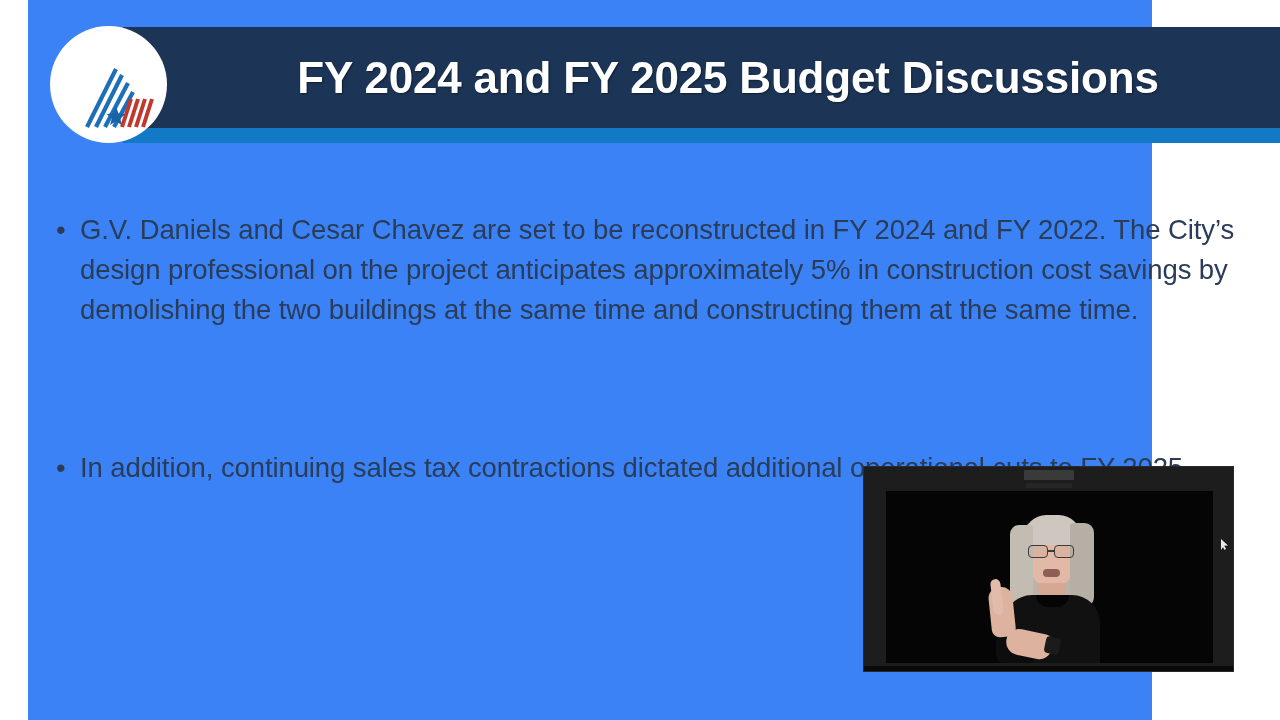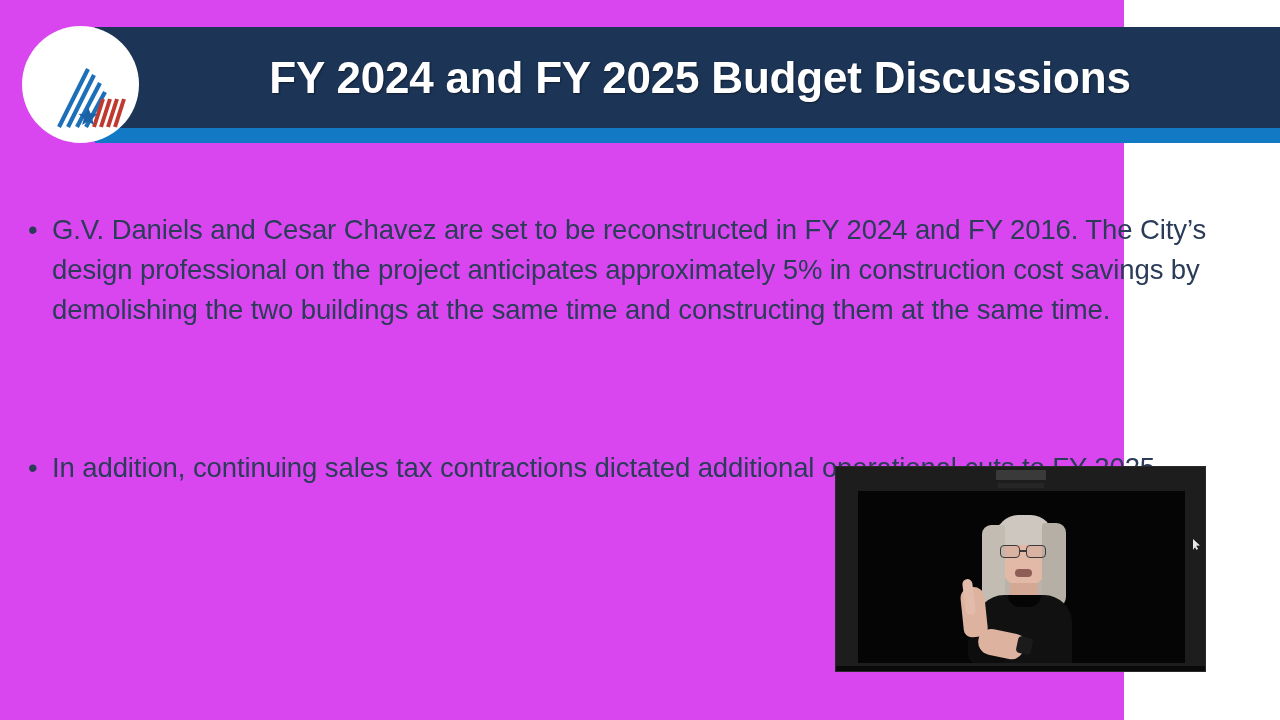--- a/index.html
+++ b/index.html
@@ -5,21 +5,22 @@
   * { margin:0; padding:0; box-sizing:border-box; }
   html, body {
     width:1280px; height:720px;
     background:#ffffff;
     font-family:"Liberation Sans", sans-serif;
     overflow:hidden;
   }
   .slide {
     position:relative;
     width:1124px; height:720px;
-    background:#d946ef;
+    background:#3b82f6;
+    margin-left:28px;
   }
 
   
   .header-band {
     position:absolute;
     left:95px; top:27px;
     width:1185px; height:101px;
     background:#1c3557;
   }
   .header-underline {
@@ -279,21 +280,21 @@
         <line x1="77" y1="32" x2="68" y2="60"></line>
       </g>
       <polygon points="41,40 43.6,46.4 50.4,46.9 45.2,51.4 46.9,58 41,54.3 35.1,58 36.8,51.4 31.6,46.9 38.4,46.4" fill="#1a62a8"></polygon>
     </svg>
   </div>
 
   <div class="body-area">
 
     <div class="bullet-row bullet-1">
       <span class="bullet-dot">•</span>
-      <span class="bullet-text">G.V. Daniels and Cesar Chavez are set to be reconstructed in FY 2024 and FY 2016. The City’s design professional on the project anticipates approximately 5% in construction cost savings by demolishing the two buildings at the same time and constructing them at the same time.</span>
+      <span class="bullet-text">G.V. Daniels and Cesar Chavez are set to be reconstructed in FY 2024 and FY 2022. The City’s design professional on the project anticipates approximately 5% in construction cost savings by demolishing the two buildings at the same time and constructing them at the same time.</span>
     </div>
 
     <div class="bullet-row bullet-2">
       <span class="bullet-dot">•</span>
       <span class="bullet-text">In addition, continuing sales tax contractions dictated additional operational cuts to FY 2025.</span>
     </div>
 
   </div>
 
   <div class="video-overlay">

